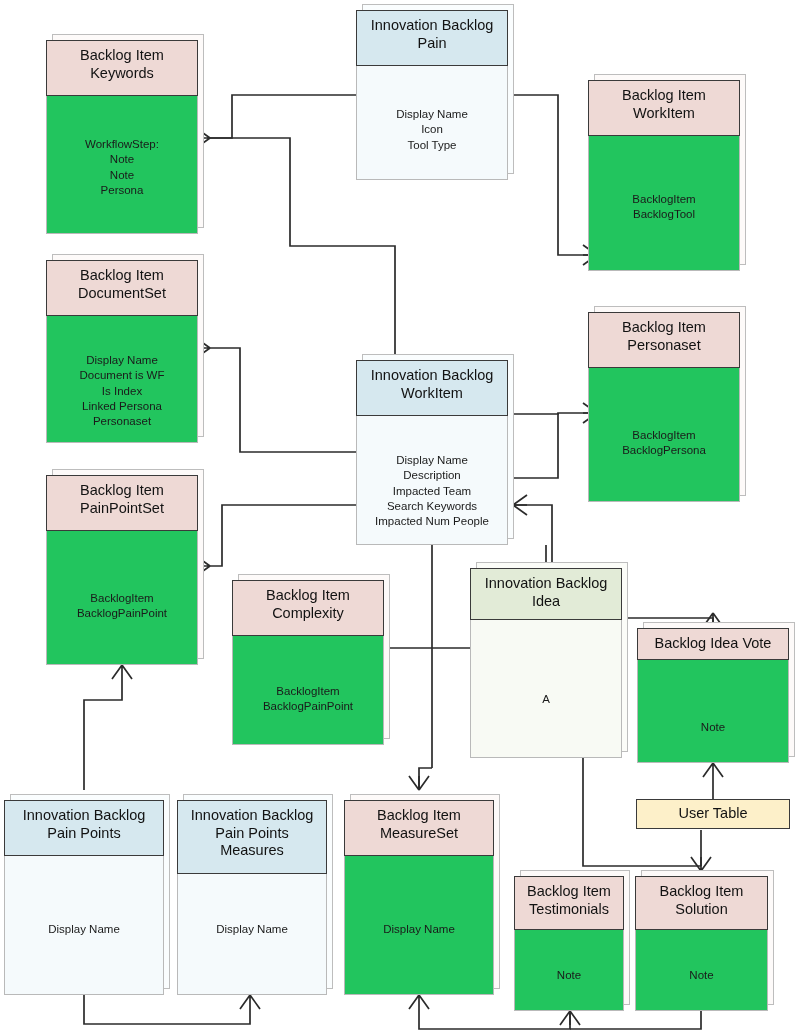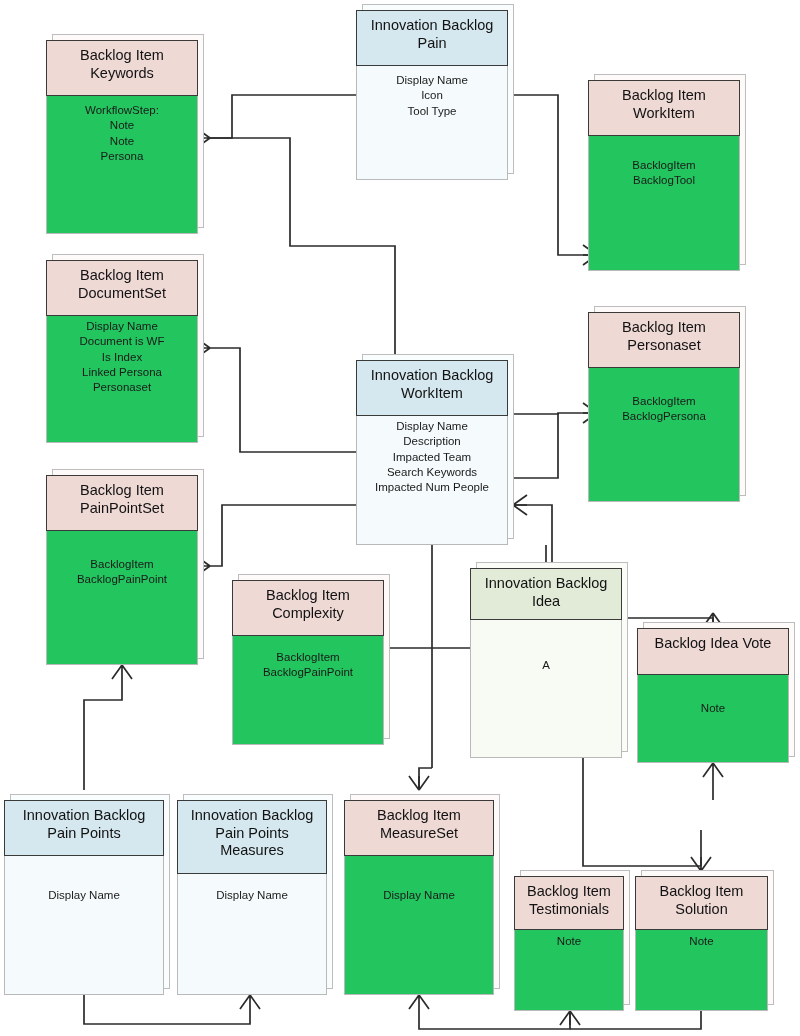--- a/index.html
+++ b/index.html
@@ -48,35 +48,36 @@
     bottom: 0;
     box-sizing: border-box;
     border: 1px solid #b9b9b9;
     background: #fbf7f5;
     display: flex;
     flex-direction: column;
   }
   .entity .hdr {
     box-sizing: border-box;
     border: 1.4px solid #3a3a3a;
-    margin: -1px -1px 0 -1px;
+    margin: -1px -1px 12px -1px;
     padding: 6px 6px 7px 6px;
     text-align: center;
     font-size: 14.5px;
     line-height: 1.22;
     color: #121212;
     flex: none;
   }
   .entity .body {
     flex: 1 1 auto;
     padding-top: 7px;
     text-align: center;
     font-size: 11.5px;
     line-height: 1.33;
     color: #1a1a1a;
+    margin-top: 22px;
   }
   .entity .body .attr {
     display: block;
   }
   
   .pink .card   { background: #22c55e; }
   .pink .hdr    { background: #eed9d5; }
   .pink .stack  { background: #fdfaf9; }
 
   .blue .card   { background: #f5fafc; }
@@ -287,29 +288,38 @@
       </div>
       <div class="body" style="padding-top:38px;">
         <span class="attr">A</span>
       </div>
     </div>
   </div>
 
   <div class="entity pink" style="left:637px; top:628px; width:152px; height:135px;">
     <div class="stack"></div>
     <div class="card">
-      <div class="hdr" style="height:47px;">
+      <div class="hdr" style="height:32px;">
         <span>Backlog Idea Vote</span>
       </div>
       <div class="body" style="padding-top:26px;">
         <span class="attr">Note</span>
       </div>
     </div>
   </div>
 
+  <div class="entity yellow titleonly" style="left:637px; top:800px; width:152px; height:30px;">
+
+    <div class="card">
+      <div class="hdr" style="height:30px; font-size:14.5px;">
+        <span>User Table</span>
+      </div>
+
+    </div>
+  </div>
 
   <div class="entity blue" style="left:4px; top:800px; width:160px; height:195px;">
     <div class="stack"></div>
     <div class="card">
       <div class="hdr" style="height:56px;">
         <span>Innovation Backlog</span><br>
         <span>Pain Points</span>
       </div>
       <div class="body" style="padding-top:32px;">
         <span class="attr">Display Name</span>

